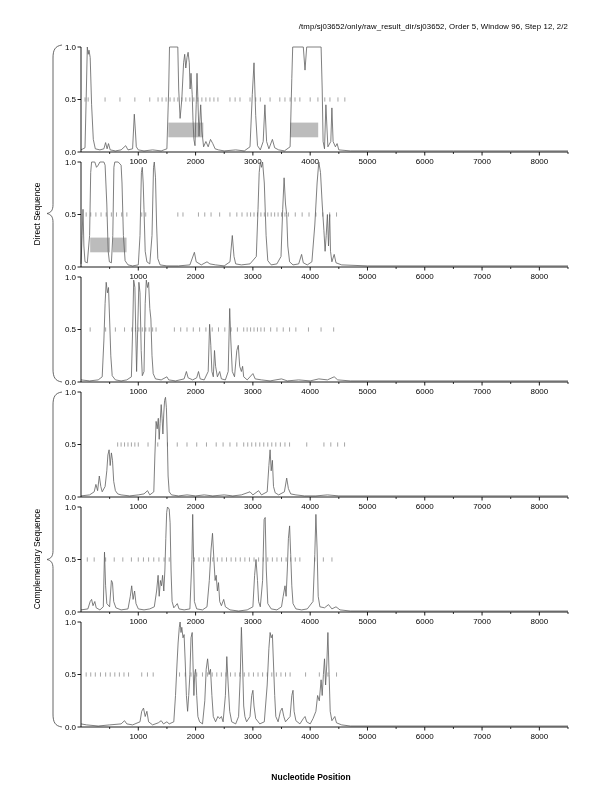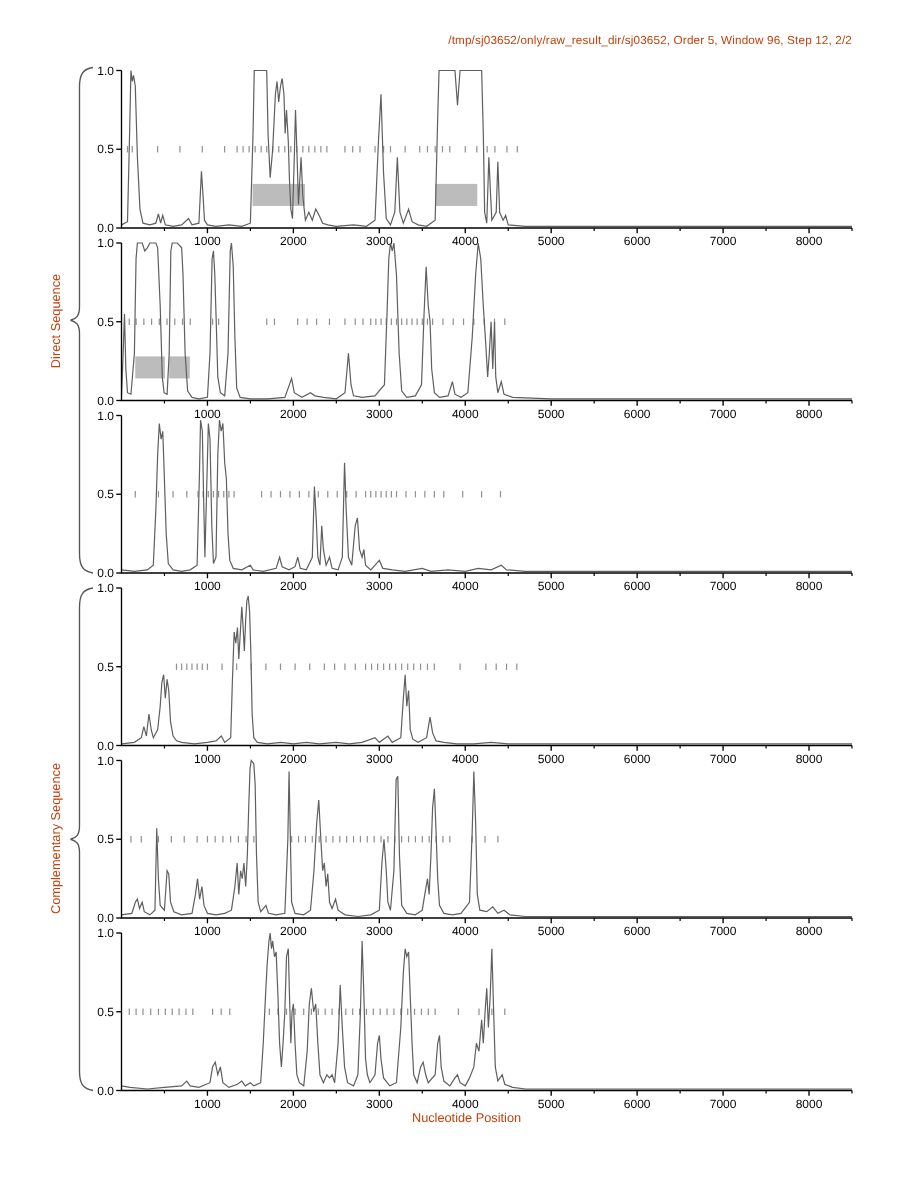--- a/index.html
+++ b/index.html
@@ -1,33 +1,33 @@
 <!DOCTYPE html>
 <html><head>
 <meta charset="utf-8">
 <style>
   html,body{margin:0;padding:0;background:#e8e8e8;}
   .page{
     position:relative;width:612px;height:792px;background:#ffffff;
-    font-family:"Liberation Sans",sans-serif;color:#c2410c;overflow:hidden;
+    font-family:"Liberation Sans",sans-serif;color:#000000;overflow:hidden;
     margin:0 auto;
   }
   .title{
     position:absolute;top:22px;right:44px;font-size:7.8px;letter-spacing:0.1px;
     white-space:nowrap;
   }
   .rot-label{
     position:absolute;transform:translate(-50%,-50%) rotate(-90deg);
     font-size:8.5px;white-space:nowrap;
   }
   .rot-direct{left:37px;top:214px;}
   .rot-comp{left:37px;top:559px;}
   .x-axis-title{
-    position:absolute;left:311px;top:740px;transform:translateX(-50%);
-    font-size:8.5px;white-space:nowrap;
+    position:absolute;left:311px;top:772px;transform:translateX(-50%);
+    font-size:8.5px;white-space:nowrap;font-weight:bold;
   }
   svg.chart{position:absolute;left:0;top:0;}
   svg.chart text{font-family:"Liberation Sans",sans-serif;font-size:8px;fill:#000;}
 </style>
 </head>
 <body>
 
 <div class="page">
   <div class="title">/tmp/sj03652/only/raw_result_dir/sj03652, Order 5, Window 96, Step 12, 2/2</div>
   <div class="rot-label rot-direct">Direct Sequence</div>

